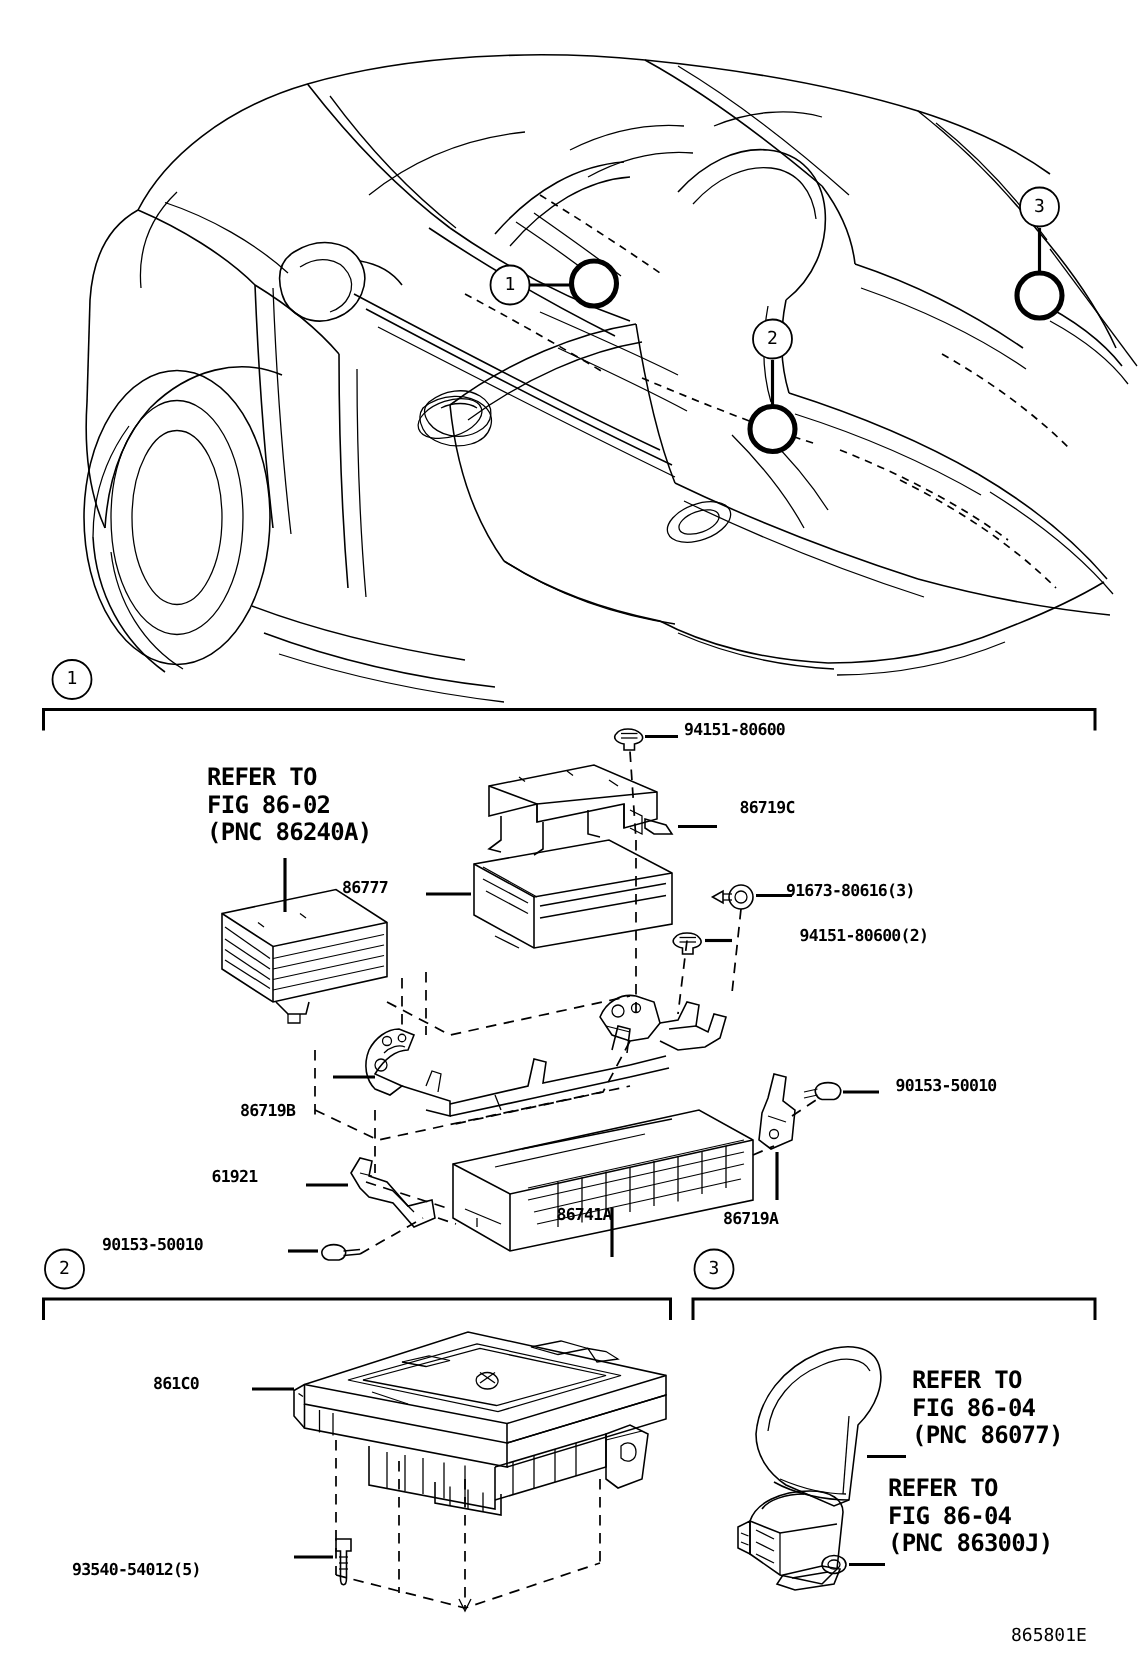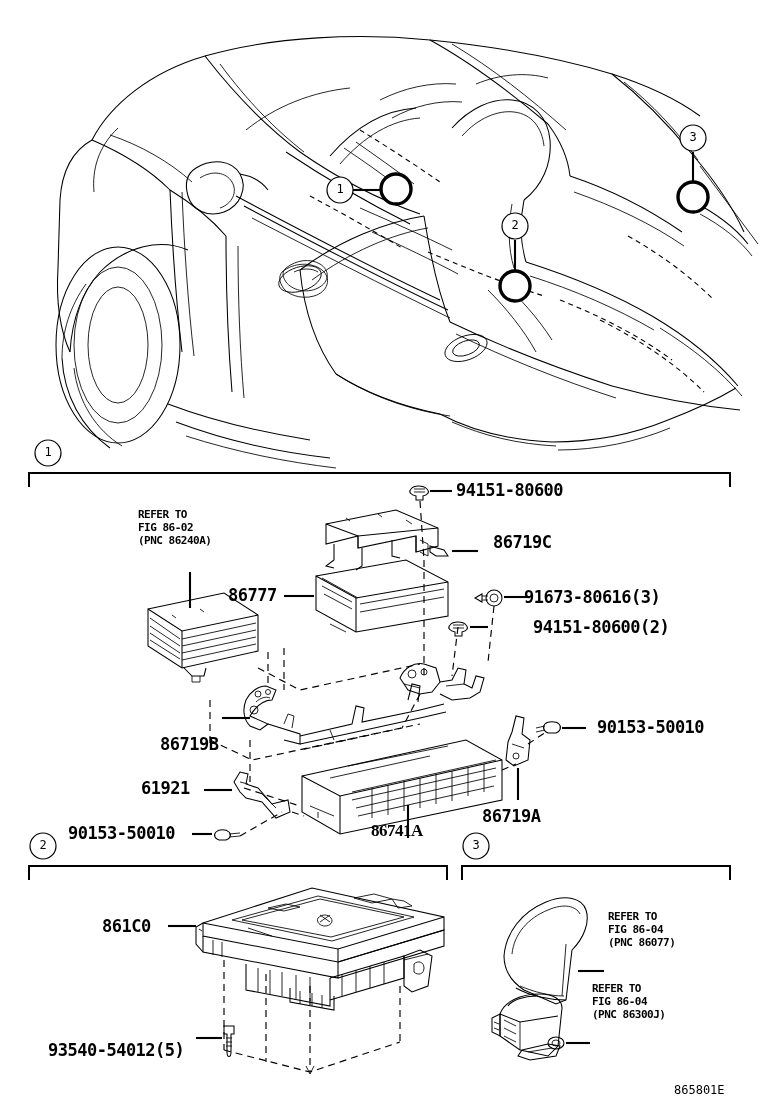--- a/index.html
+++ b/index.html
@@ -25,22 +25,22 @@
   }
   .lbl {
     position: absolute;
     font-family: "DejaVu Sans Mono", monospace;
     font-weight: bold;
     color: #000000;
     white-space: pre;
     line-height: 1.16;
     letter-spacing: -0.5px;
   }
-  .lbl.pn    { font-size: 17px; }
-  .lbl.refer { font-size: 11px; }
+  .lbl.pn    { font-size: 11px; }
+  .lbl.refer { font-size: 16px; }
   .lbl.code  { font-size: 12px; letter-spacing: 0px; font-weight: normal;}
   .callnum {
     position: absolute;
     font-family: "DejaVu Sans Mono", monospace;
     font-size: 12px;
     color: #000;
     text-align: center;
     line-height: 1;
   }
   .line-solid { stroke:#000; stroke-width:2.1; fill:none; stroke-linecap:butt; }
@@ -343,21 +343,21 @@
   <div class="lbl pn" style="left:228px; top:586px;">86777</div>
   <div class="lbl pn" style="left:456px; top:481px;">94151-80600</div>
   <div class="lbl pn" style="left:493px; top:533px;">86719C</div>
   <div class="lbl pn" style="left:524px; top:588px;">91673-80616(3)</div>
   <div class="lbl pn" style="left:493px; top:618px;margin-left:40px;">94151-80600(2)</div>
   <div class="lbl pn" style="left:160px; top:707px;margin-top:28px;">86719B</div>
   <div class="lbl pn" style="left:141px; top:779px;">61921</div>
   <div class="lbl pn" style="left:597px; top:718px;">90153-50010</div>
   <div class="lbl pn" style="left:68px; top:824px;">90153-50010</div>
   <div class="lbl pn" style="left:482px; top:807px;">86719A</div>
-  <div class="lbl pn" style="left:371px; top:821px;font-family:Liberation Serif, serif;">86741A</div>
+  <div class="lbl pn" style="left:371px; top:804px;">86741A</div>
   <div class="callnum" style="left:41px; top:446px; width:14px;">1</div>
 
   <svg class="layer" viewBox="0 0 760 1112">
 
     <circle class="ring-open" cx="43" cy="846" r="13"></circle>
     <path class="br" d="M29,880 L29,866 L447,866 L447,880"></path>
 
     <circle class="ring-open" cx="476" cy="846" r="13"></circle>
     <path class="br" d="M462,880 L462,866 L730,866 L730,880"></path>
 

